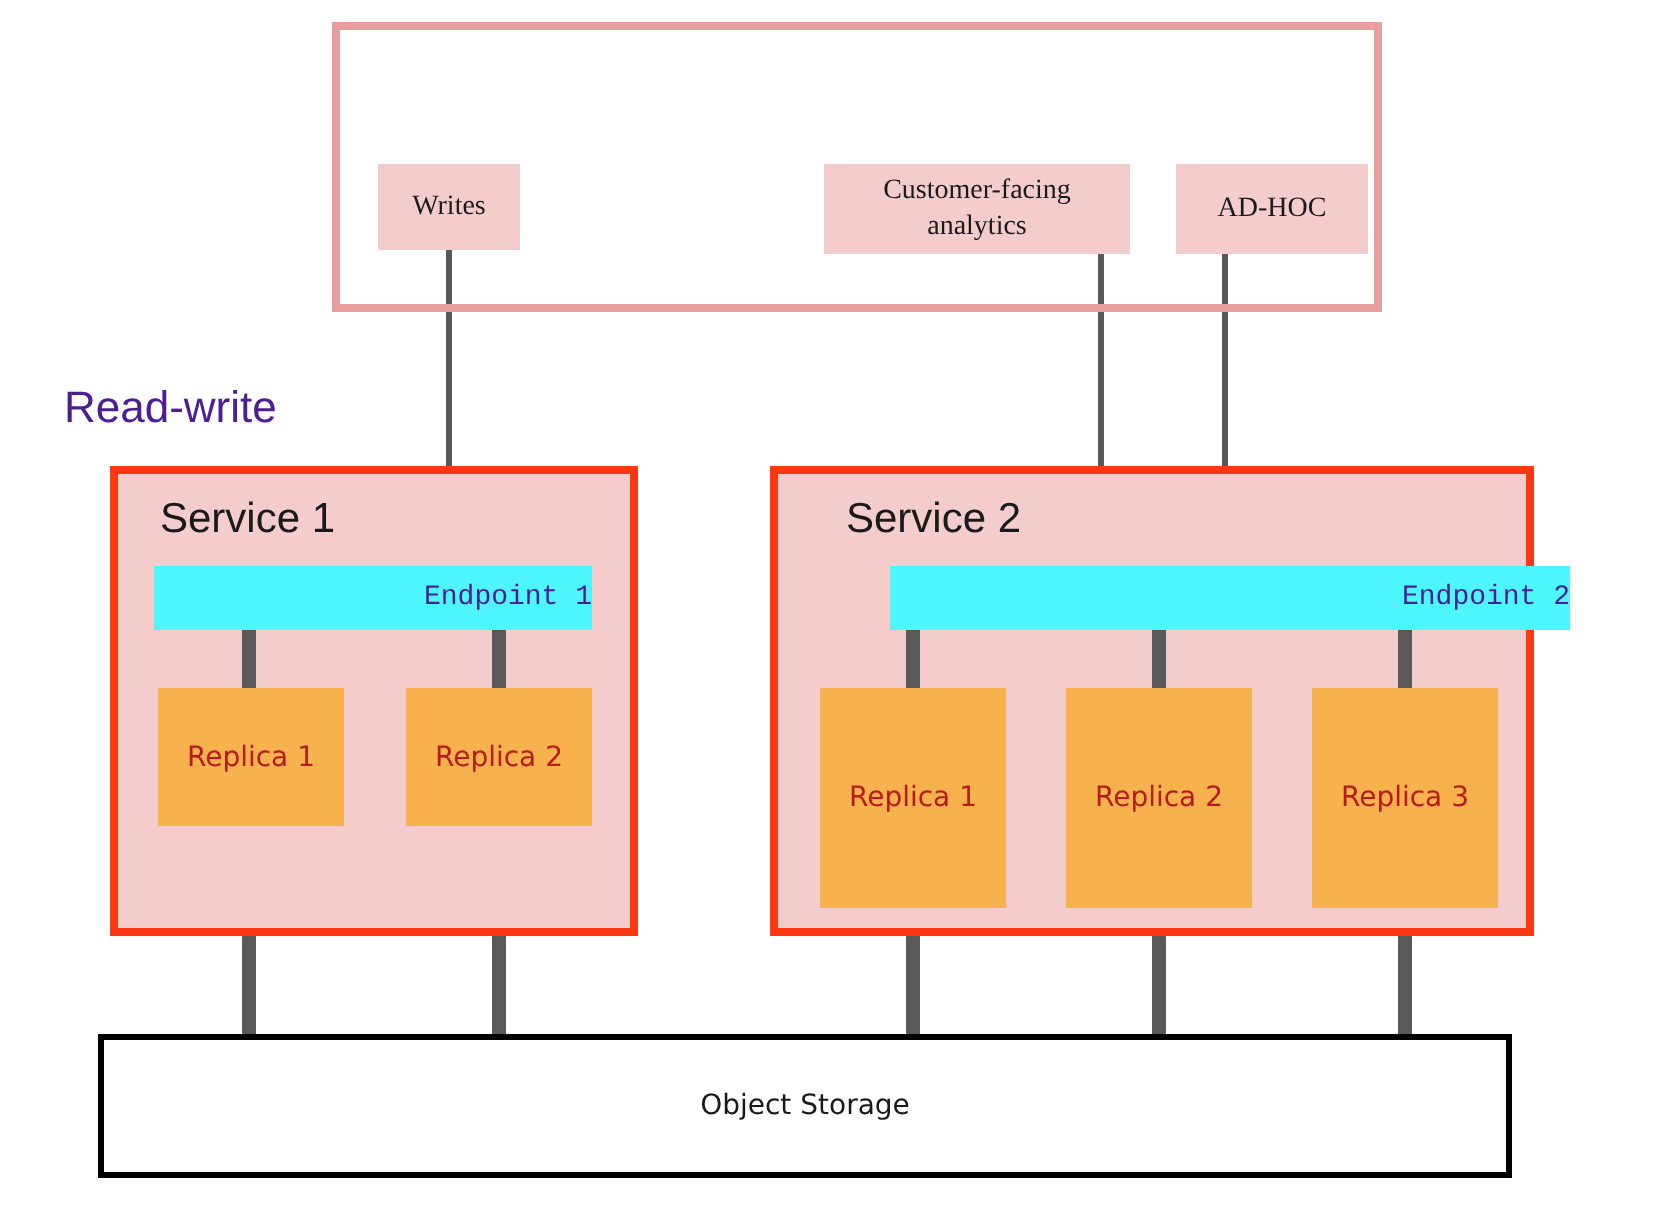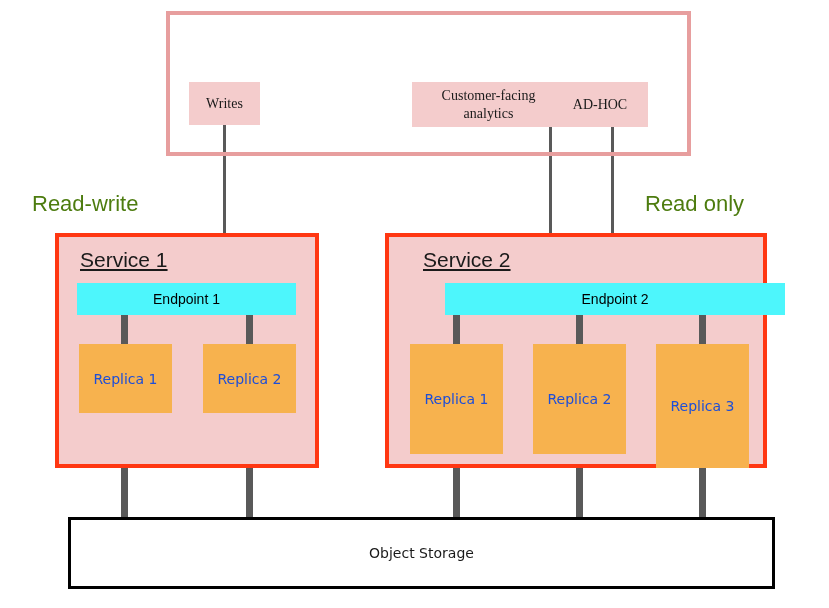--- a/index.html
+++ b/index.html
@@ -65,45 +65,44 @@
 
   
   .service-box {
     border: 4px solid #ff3712;
     background: #f4cccc;
   }
   .service-title {
     font-size: 21px;
     color: #1a1a1a;
     white-space: nowrap;
-    text-decoration: underline;
   }
   .endpoint-box {
     background: #4df6fc;
     display: flex;
     align-items: center;
-    justify-content: center;
-    font-family: Liberation Sans, sans-serif;
-    font-size: 14px;
-    color: #000000;
+    justify-content: flex-end;
+    font-family: Liberation Mono, monospace;
+    font-size: 14px;
+    color: #4c1d95;
   }
   .replica-box {
     background: #f7b24e;
     display: flex;
     align-items: center;
     justify-content: center;
     font-family: "DejaVu Sans", sans-serif;
     font-size: 14px;
-    color: #1d4ed8;
+    color: #b91c1c;
   }
 
   
   .zone-label {
     font-size: 22px;
-    color: #4d7c0f;
+    color: #4c1d95;
     white-space: nowrap;
   }
 
   
   .storage-box {
     border: 3px solid #000000;
     background: #ffffff;
     display: flex;
     align-items: center;
     justify-content: center;
@@ -136,27 +135,26 @@
 
 
   <div class="abs workload-chip" style="left:189px; top:82px; width:71px; height:43px;">
     <span>Writes</span>
   </div>
 
   <div class="abs workload-chip" style="left:412px; top:82px; width:153px; height:45px; padding:0 6px;text-align:center;">
     <span>Customer-facing analytics</span>
   </div>
 
-  <div class="abs workload-chip" style="left:552px; top:82px; width:96px; height:45px;">
+  <div class="abs workload-chip" style="left:588px; top:82px; width:96px; height:45px;">
     <span>AD-HOC</span>
   </div>
 
   <div class="abs zone-label" style="left:32px; top:191px;">Read-write</div>
 
-  <div class="abs zone-label" style="left:645px; top:191px;">Read only</div>
 
   <div class="abs service-box" style="left:55px; top:233px; width:264px; height:235px;"></div>
 
   <div class="abs service-title" style="left:80px; top:248px;">Service 1</div>
 
   <div class="abs line-thick" style="left:121px; top:312px; height:34px;"></div>
   <div class="abs line-thick" style="left:246px; top:312px; height:34px;"></div>
 
   <div class="abs endpoint-box" style="left:77px; top:283px; width:219px; height:32px;">
     <span>Endpoint 1</span>
@@ -183,21 +181,21 @@
   </div>
 
   <div class="abs replica-box" style="left:410px; top:344px; width:93px; height:110px;">
     <span>Replica 1</span>
   </div>
 
   <div class="abs replica-box" style="left:533px; top:344px; width:93px; height:110px;">
     <span>Replica 2</span>
   </div>
 
-  <div class="abs replica-box" style="left:656px; top:344px; width:93px; height:124px;">
+  <div class="abs replica-box" style="left:656px; top:344px; width:93px; height:110px;">
     <span>Replica 3</span>
   </div>
 
-  <div class="abs storage-box" style="left:68px; top:517px; width:707px; height:72px;">
+  <div class="abs storage-box" style="left:49px; top:517px; width:707px; height:72px;">
     <span>Object Storage</span>
   </div>
 
 </div>
 
 </body></html>

